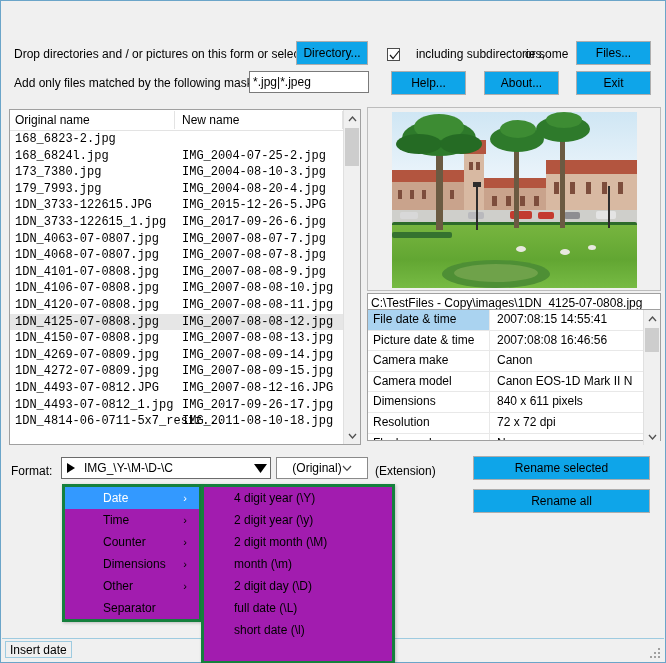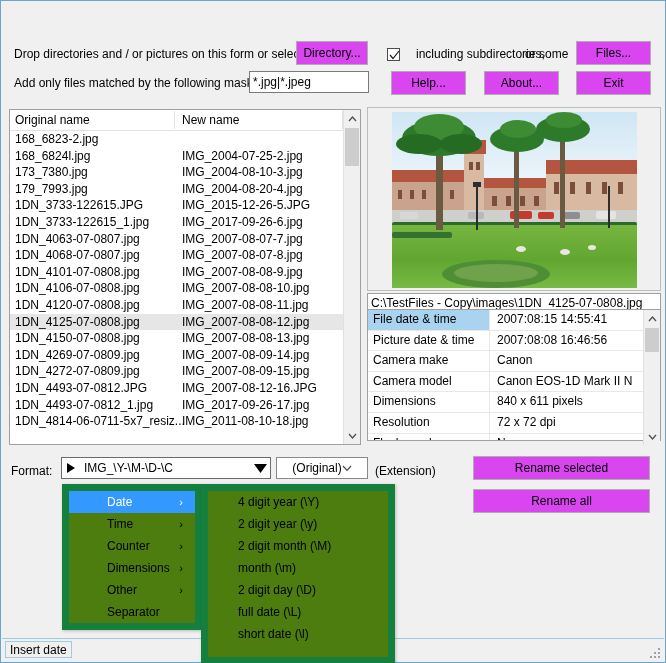--- a/index.html
+++ b/index.html
@@ -77,21 +77,21 @@
   }
   .lbl {
     position: absolute;
     font-size: 12px;
     color: #000;
     white-space: nowrap;
   }
   .btn {
     position: absolute;
     box-sizing: border-box;
-    background: #d946ef;
+    background: #0ea5e9;
     border: 1px solid #adadad;
     font-family: "Liberation Sans", sans-serif;
     font-size: 12px;
     color: #000;
     display: flex;
     align-items: center;
     justify-content: center;
     padding: 0;
   }
   .textbox {
@@ -143,21 +143,21 @@
     font-size: 12px;
     color: #000;
   }
   .lhead .hsep {
     position: absolute;
     top: 1px;
     width: 1px;
     height: 18px;
     background: #e3e3e3;
   }
-  .rows { position: relative; }
+  .rows { position: relative; font-family: Liberation Mono, monospace; }
   .row {
     position: relative;
     height: 16.6px;
     line-height: 16.6px;
     font-size: 12px;
     white-space: nowrap;
     color: #000;
   }
   .row.sel { background: #e6e6e6; }
   .row .c1 { position: absolute; left: 5px; }
@@ -309,22 +309,22 @@
     font-size: 12px;
     white-space: nowrap;
   }
   .grip { position: absolute; right: 4px; bottom: 3px; width: 12px; height: 12px; }
   .grip i { position: absolute; width: 2px; height: 2px; background: #a0a0a0; }
 
   
   .menu {
     position: absolute;
     box-sizing: border-box;
-    background: #4d7c0f;
-    border: 7px solid #15803d;
+    background: #a21caf;
+    border: 3px solid #15803d;
     box-shadow: 1px 1px 3px rgba(0,0,0,0.22);
     z-index: 30;
   }
   .mitem {
     position: relative;
     height: 22px;
     line-height: 22px;
     font-size: 12px;
     padding-left: 38px;
     white-space: nowrap;

